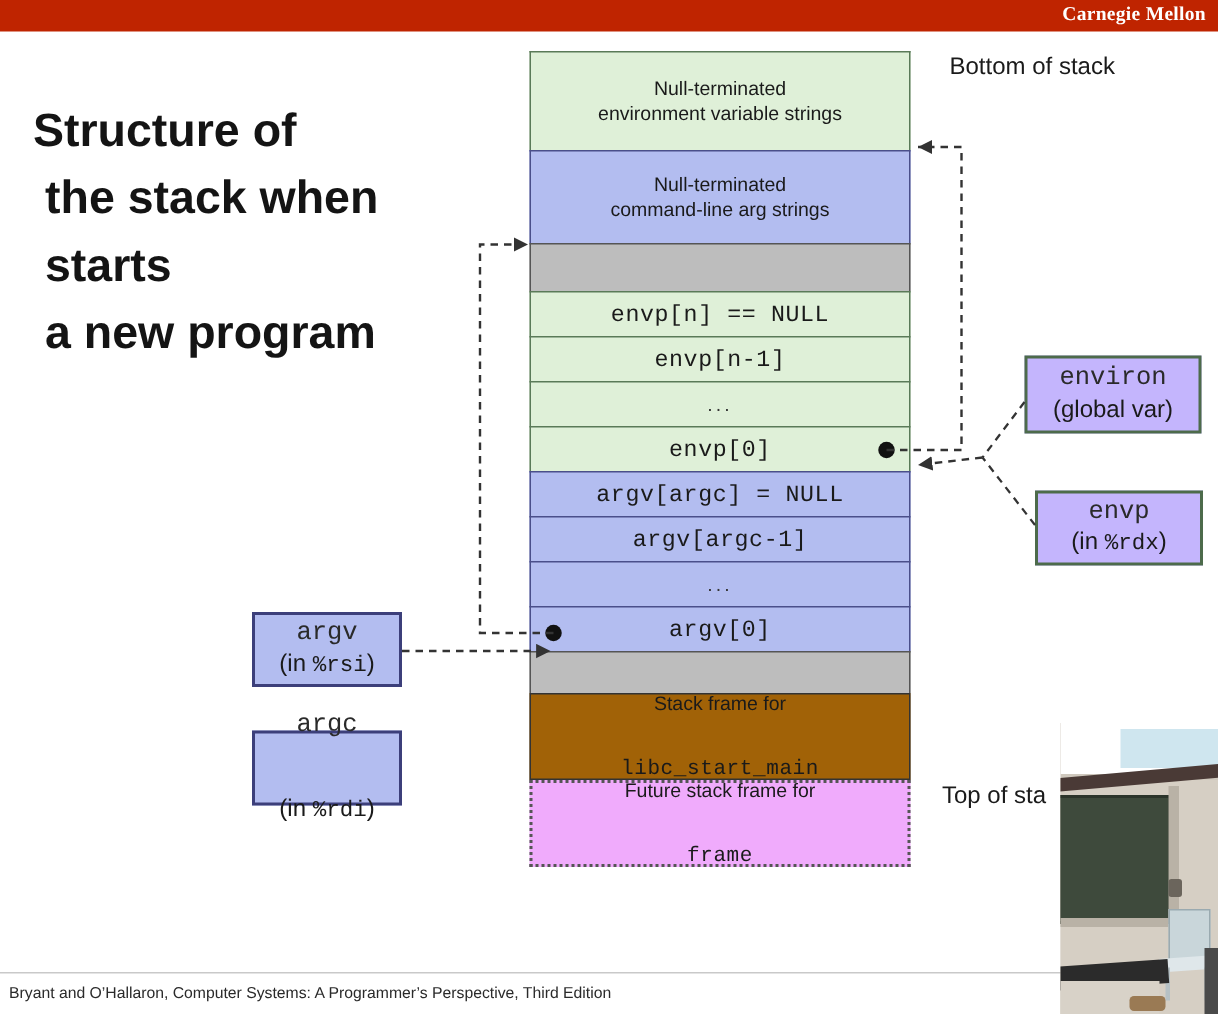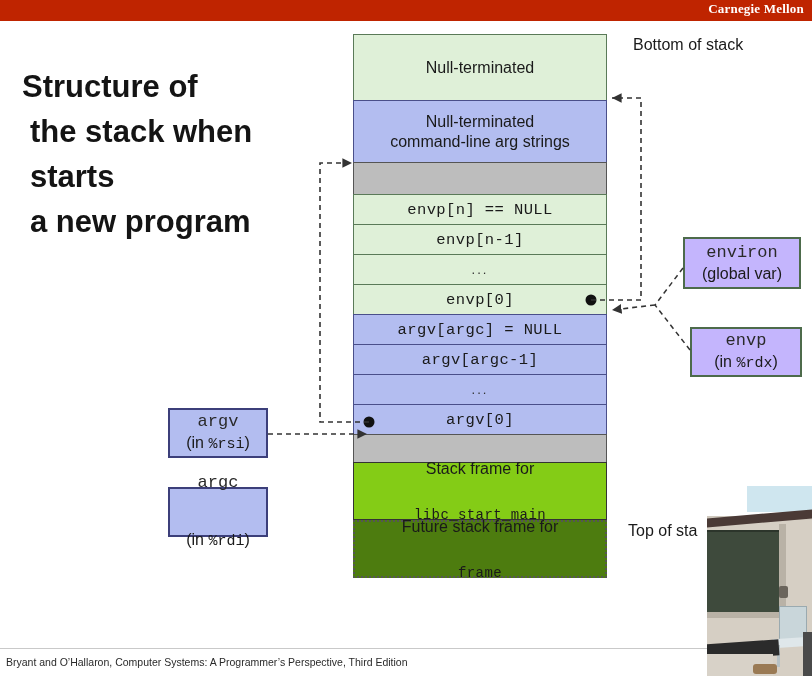--- a/index.html
+++ b/index.html
@@ -41,25 +41,25 @@
     border:1px solid #4a5a4a;
     border-bottom:none;
     text-align:center;
     color:#1a1a1a;
     display:flex;flex-direction:column;align-items:center;justify-content:center;
   }
   .cell.last{border-bottom:1px solid #4a5a4a;}
   .cell.green{background:#dff0d8;border-color:#5a7a58;}
   .cell.purple{background:#b3bdf0;border-color:#4a4f8a;}
   .cell.gray{background:#bdbdbd;border-color:#555;}
-  .cell.white{background:#84cc16;border-color:#333;}
+  .cell.white{background:#a16207;border-color:#333;}
   .cell.future{
-    background:#4d7c0f;border:2px dotted #555;
-  }
-  .sans{font-size:16px;line-height:1.25;}
+    background:#f0abfc;border:2px dotted #555;
+  }
+  .sans{font-size:13px;line-height:1.25;}
   .mono{font-family:"Liberation Mono", monospace;font-size:15.5px;letter-spacing:.4px;}
   .mono.sm{font-size:14px;margin-top:28px;}
   .dots{font-size:13px;letter-spacing:2px;color:#333;}
   
   .callout{
     position:absolute;box-sizing:border-box;
     border:2px solid #3b3b3b;
     text-align:center;
     display:flex;flex-direction:column;align-items:center;justify-content:center;
     line-height:1.2;
@@ -121,20 +121,21 @@
   <span class="tline">Structure of</span>
   <span class="tline ind">the stack when</span>
   <span class="tline ind">starts</span>
   <span class="tline ind">a new program</span>
 </div>
 
 <div id="stack">
 
   <div class="cell green" style="height:66px">
     <div class="sans">Null-terminated</div>
+    <div class="sans">environment variable strings</div>
   </div>
 
   <div class="cell purple" style="height:62px">
     <div class="sans">Null-terminated</div>
     <div class="sans">command-line arg strings</div>
   </div>
 
   <div class="cell gray" style="height:32px"></div>
 
   <div class="cell green" style="height:30px">

